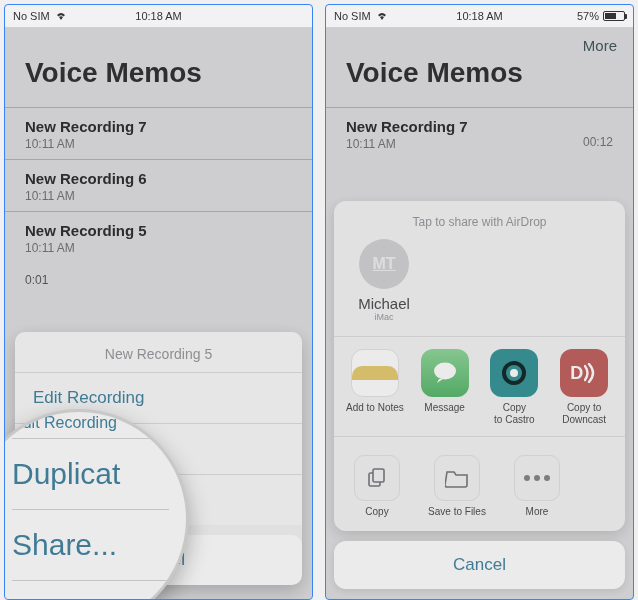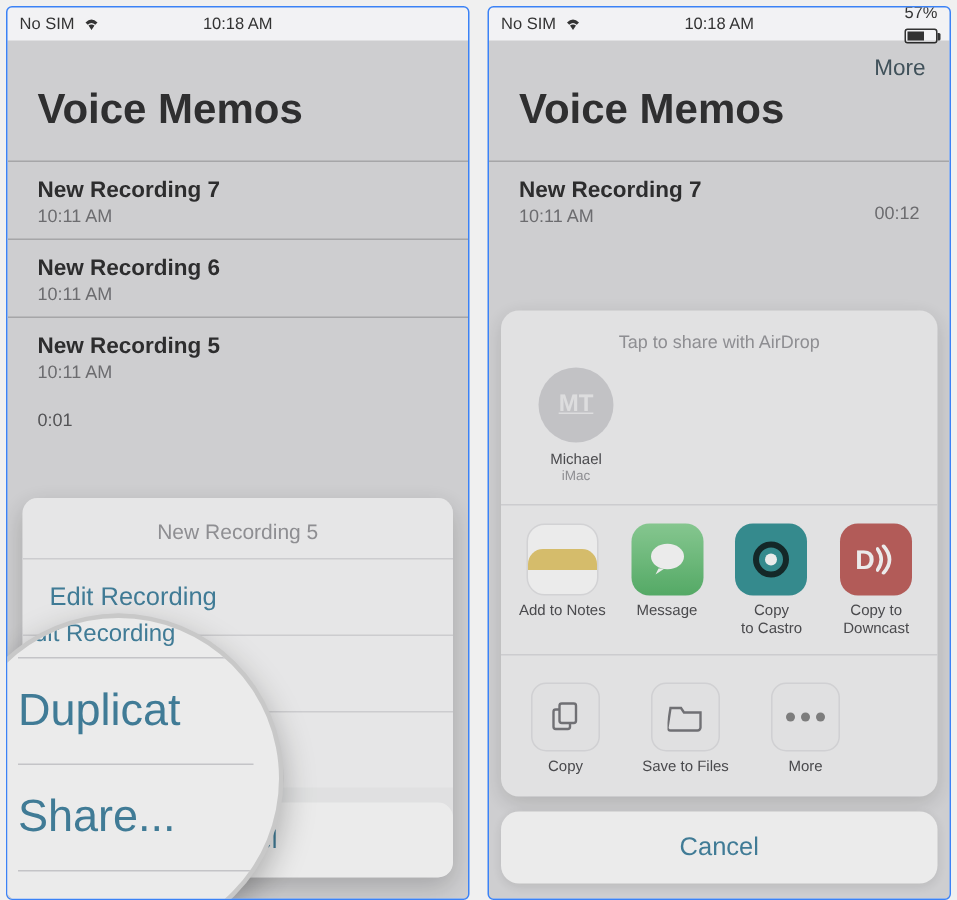--- a/index.html
+++ b/index.html
@@ -27,21 +27,21 @@
     display: flex;
     align-items: center;
     padding: 4px 8px;
     font-size: 11px;
     color: #333;
     position: relative;
     height: 22px;
   }
   .status .left, .status .right { display: flex; align-items: center; gap: 4px; }
   .status .center { position: absolute; left: 50%; transform: translateX(-50%); font-weight: 400; }
-  .status .right { margin-left: auto; flex-direction: column; }
+  .status .right { margin-left: auto; }
   .wifi-icon, .battery-icon { display: inline-block; }
   .wifi-icon { width: 14px; height: 10px; }
   .battery-icon { width: 22px; height: 10px; border: 1px solid #333; border-radius: 2px; position: relative; }
   .battery-icon::after { content:''; position:absolute; right:-3px; top:2px; width:2px; height:5px; background:#333; border-radius:0 1px 1px 0; }
   .battery-icon .fill { position:absolute; left:1px; top:1px; height:6px; background:#333; }
   
   .content-bg { position: relative; height: calc(100% - 22px); }
   .title {
     font-size: 28px;
     font-weight: 700;
@@ -142,21 +142,21 @@
   }
   .ss-header { text-align: center; font-size: 12px; color: #9a9aa0; padding: 4px 0 10px; }
   .airdrop-row { display: flex; padding: 0 18px 10px; }
   .airdrop-person { display: flex; flex-direction: column; align-items: center; width: 64px; }
   .airdrop-avatar {
     width: 50px; height: 50px; border-radius: 50%;
     background: #d3d3d8;
     display: flex; align-items: center; justify-content: center;
     color: #f0f0f2; font-weight: 600; font-size: 16px; text-decoration: underline;
   }
-  .airdrop-name { font-size: 10px; color: #505055; margin-top: 6px; }
+  .airdrop-name { font-size: 15px; color: #505055; margin-top: 6px; }
   .airdrop-sub { font-size: 9px; color: #9a9aa0; }
   .ss-divider { border-top: 1px solid #dedee2; margin: 4px 0 12px; }
   .app-row { display: flex; justify-content: space-around; padding: 0 6px 6px; }
   .app-item { display: flex; flex-direction: column; align-items: center; width: 64px; }
   .app-icon {
     width: 48px; height: 48px; border-radius: 12px;
     display: flex; align-items: center; justify-content: center;
     color: #fff; font-weight: 600;
   }
   .app-label { font-size: 10px; color: #505055; text-align: center; margin-top: 5px; line-height: 1.2; white-space: pre-line; }

